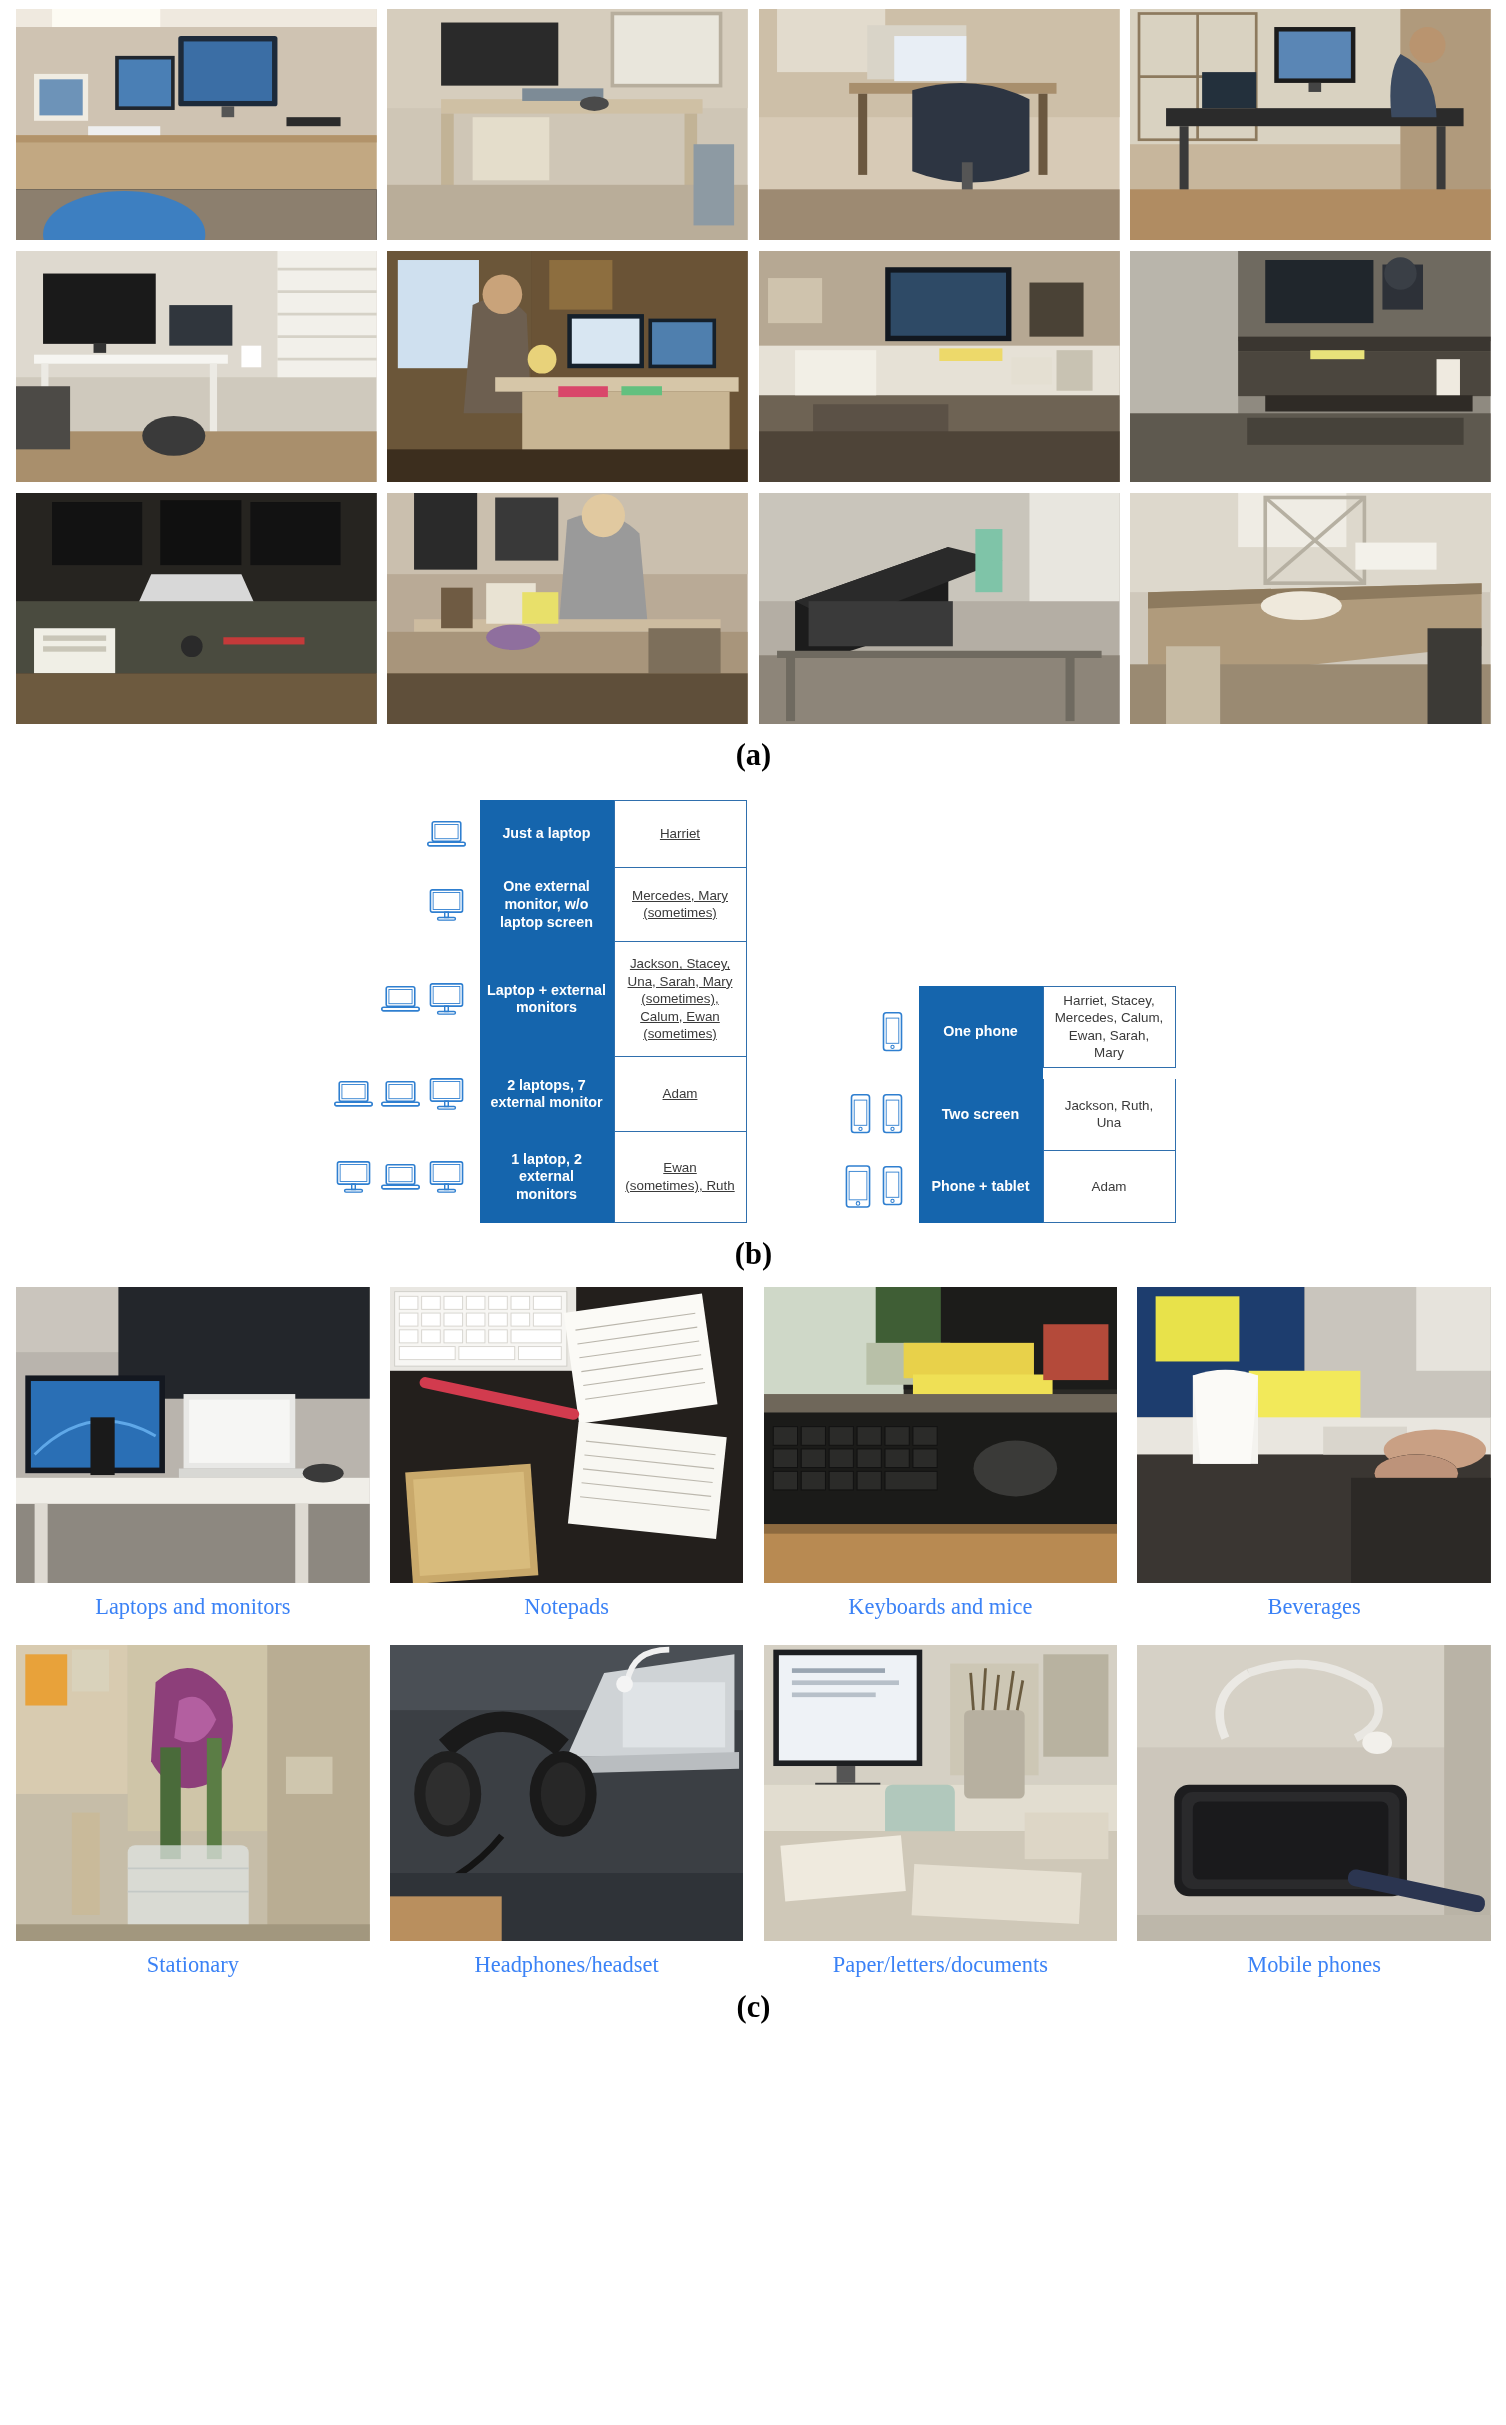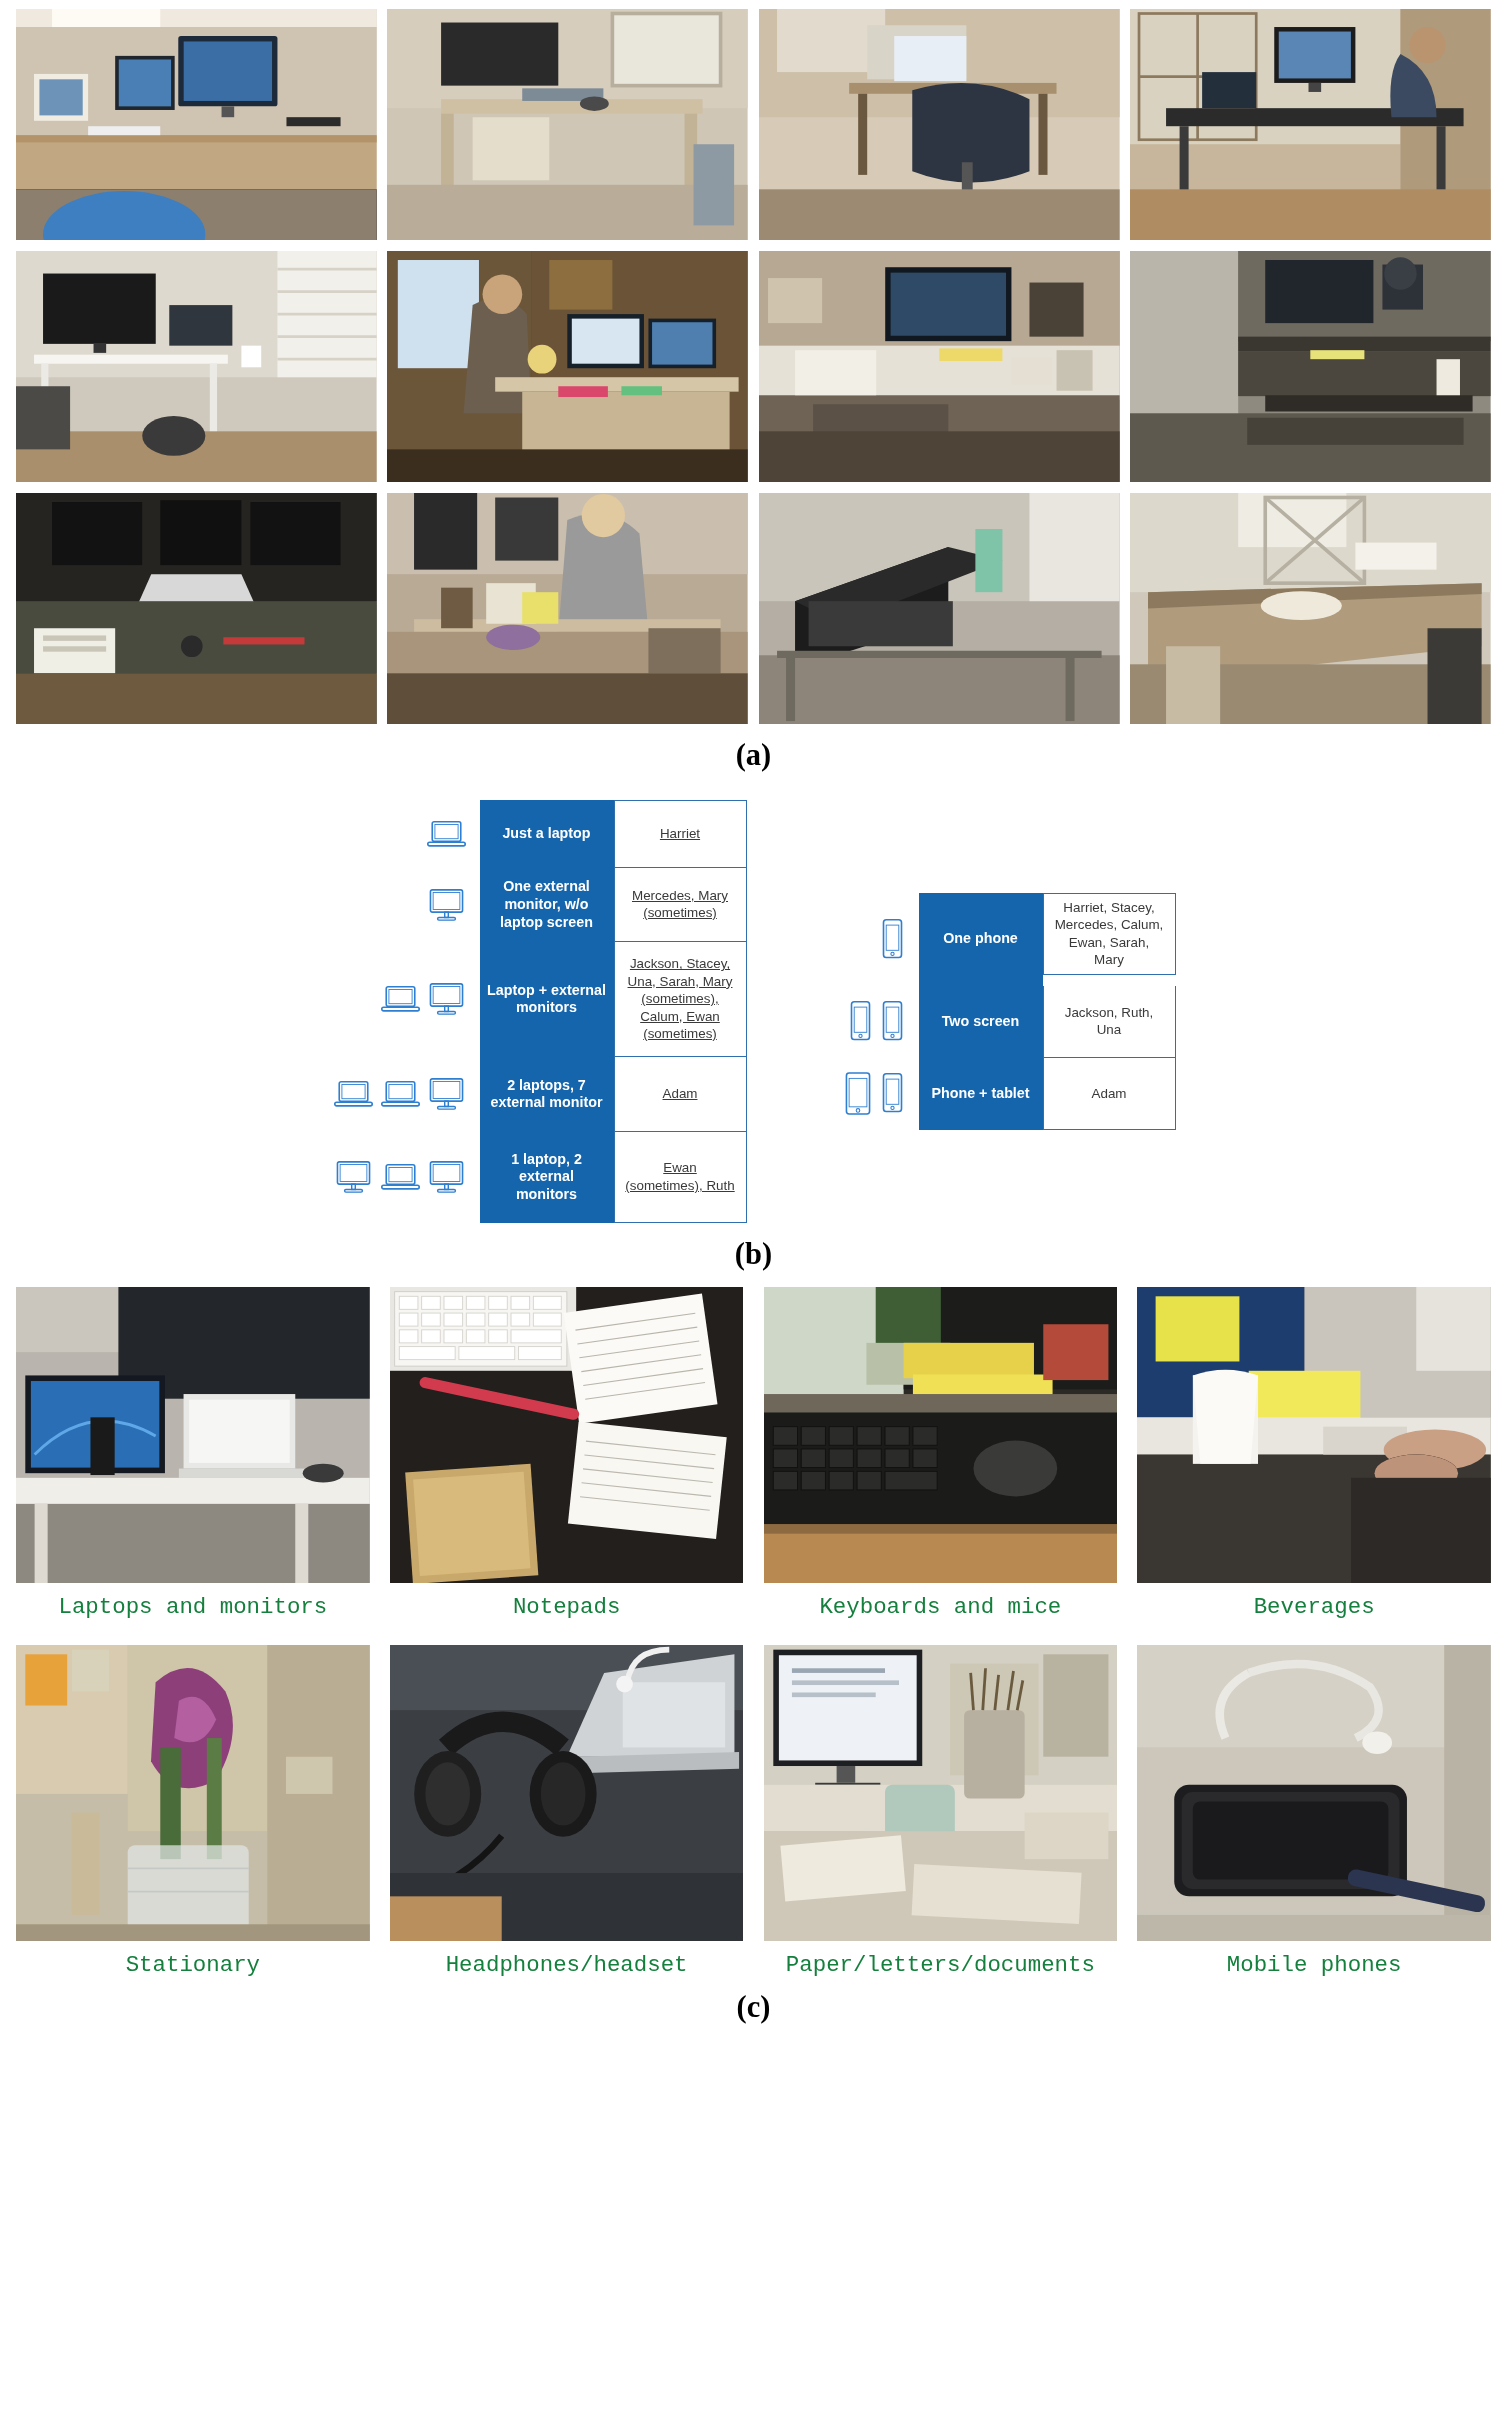--- a/index.html
+++ b/index.html
@@ -35,21 +35,21 @@
     font-weight:bold;
     margin: 14.3px 0 9px 0;
   }
 
   
   .fig-b { padding: 0 16px; }
   .b-wrap {
     display:flex;
     justify-content:center;
     gap:64px;
-    align-items:center;
+    align-items:flex-end;
     padding-top:18px;
   }
   .b-table { display:flex; flex-direction:column; }
   .b-row { display:flex; align-items:stretch; }
   .b-icons {
     display:flex;
     align-items:center;
     justify-content:flex-end;
     gap:5.4px;
     padding-right:12.5px;
@@ -102,23 +102,23 @@
     gap: 9px 20px;
   }
   .c-cell { display:flex; flex-direction:column; align-items:center; }
   .c-photo {
     width:100%;
     height:296px;
     overflow:hidden;
     position:relative;
   }
   .c-cap {
-    font-family:Liberation Mono, monospace;
+    font-family:Liberation Serif, serif;
     font-size:22.4px;
-    color:#15803d;
+    color:#3b82f6;
     text-align:center;
     padding:12.5px 0 16px 0;
     line-height:1.1;
   }
   .photo-inner { position:absolute; inset:0; }
 </style>
 </head>
 <body>
 
 <div class="page">

